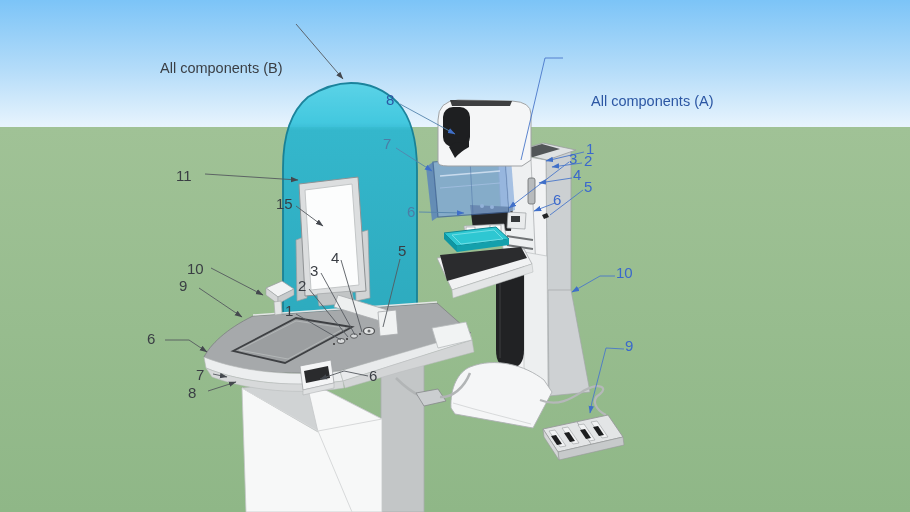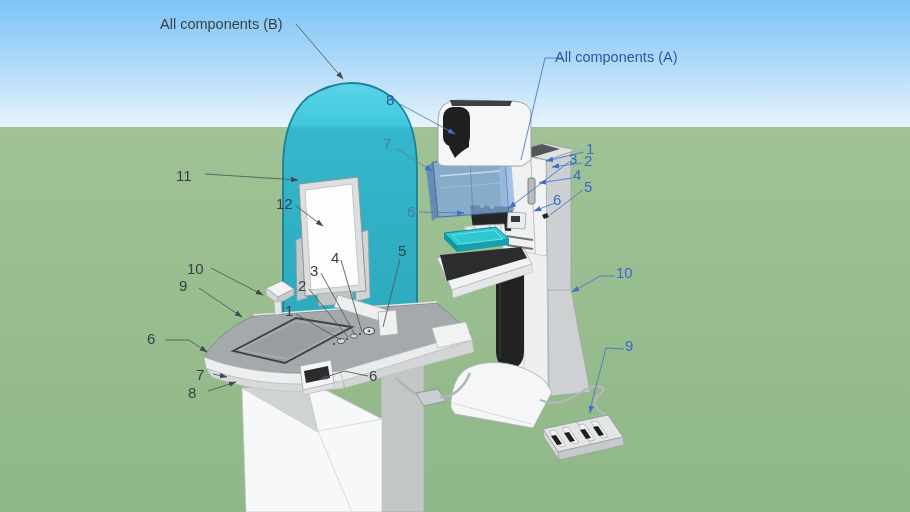--- a/index.html
+++ b/index.html
@@ -5,21 +5,21 @@
   html,body{margin:0;padding:0;background:#666;}
   #stage{position:relative;width:910px;height:512px;overflow:hidden;
          font-family:"Liberation Sans", sans-serif;}
   #scene-svg{position:absolute;left:0;top:0;}
   .lbl{position:absolute;font-size:15px;line-height:1;white-space:nowrap;
        user-select:none;}
   .lbl.dark{color:#3a3e44;}
   .lbl.blue{color:#3a68cc;}
   .lbl.muted{color:#4b7da6;}
   .lbl.navy{color:#2b56a3;}
-  .lbl.title{font-size:14.5px;}
+  .lbl.title{font-size:14.5px;margin-top:44px;}
   .ld{stroke:#55595f;stroke-width:0.9;fill:none;}
   .lb{stroke:#4a77c9;stroke-width:0.9;fill:none;}
   .lm{stroke:#5585ad;stroke-width:0.9;fill:none;}
 </style>
 </head>
 <body>
 
 <div id="stage">
 
 <svg id="scene-svg" width="910" height="512" viewBox="0 0 910 512">
@@ -221,24 +221,24 @@
     <path class="lb" d="M569,162 L509,208" marker-end="url(#mB)"></path>
     <path class="lb" d="M572,178 L539,183" marker-end="url(#mB)"></path>
     <path class="lb" d="M583,190 L550,215"></path>
     <path class="lb" d="M555,203 L534,211" marker-end="url(#mB)"></path>
     <path class="lb" d="M615,276 L600,276 L572,292" marker-end="url(#mB)"></path>
     <path class="lb" d="M624,349 L606,348 L592,402 L590,413" marker-end="url(#mB)"></path>
   </g>
 </svg>
 
 <div class="lbl dark title" style="left:160px;top:17px">All components (B)</div>
-<div class="lbl navy title" style="left:555px;top:50px">All components (A)</div>
+<div class="lbl navy title" style="left:591px;top:50px">All components (A)</div>
 
 <div class="lbl dark" style="left:176px;top:168px">11</div>
-<div class="lbl dark" style="left:276px;top:196px">12</div>
+<div class="lbl dark" style="left:276px;top:196px">15</div>
 <div class="lbl dark" style="left:187px;top:261px">10</div>
 <div class="lbl dark" style="left:179px;top:278px">9</div>
 <div class="lbl dark" style="left:147px;top:331px">6</div>
 <div class="lbl dark" style="left:196px;top:367px">7</div>
 <div class="lbl dark" style="left:188px;top:385px">8</div>
 <div class="lbl dark" style="left:285px;top:303px">1</div>
 <div class="lbl dark" style="left:298px;top:278px">2</div>
 <div class="lbl dark" style="left:310px;top:263px">3</div>
 <div class="lbl dark" style="left:331px;top:250px">4</div>
 <div class="lbl dark" style="left:398px;top:243px">5</div>

